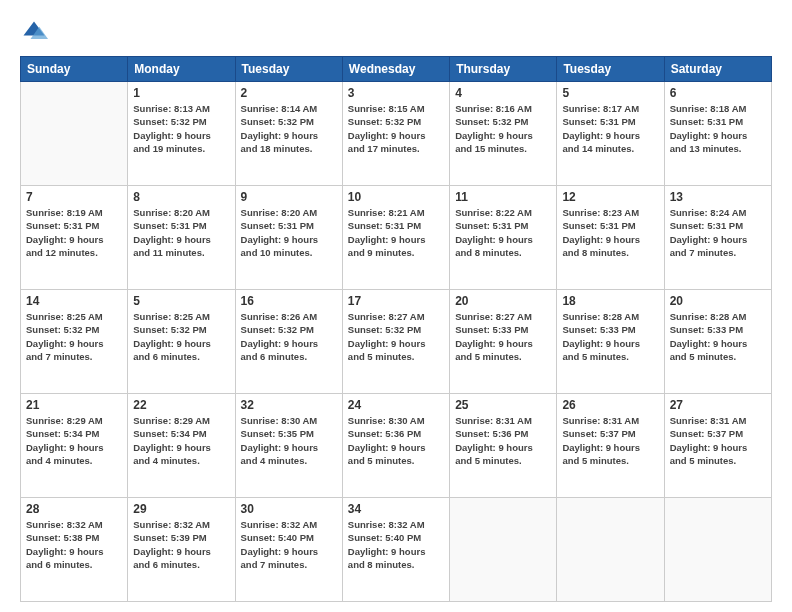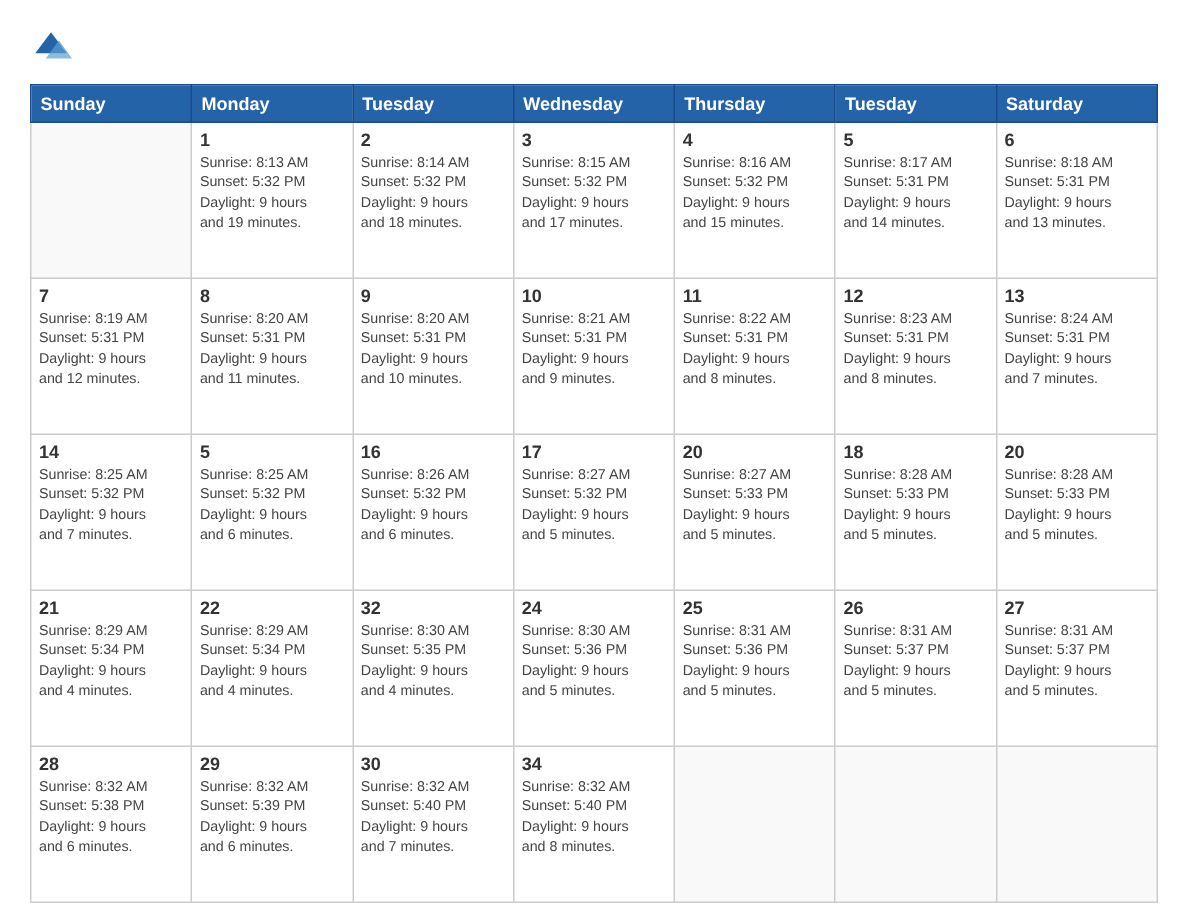--- a/index.html
+++ b/index.html
@@ -92,20 +92,21 @@
       font-size: 12px;
       font-weight: bold;
       color: #333;
       display: block;
       margin-bottom: 2px;
     }
     .day-info {
       font-size: 9.5px;
       color: #444;
       line-height: 1.4;
+      font-weight: bold;
     }
   </style>
 </head>
 <body>
 
 <div class="page">
   <div class="header">
     <div class="logo">
       <svg class="logo-icon" viewBox="0 0 32 32">
         <polygon points="16,4 28,20 4,20" fill="#2563a8"></polygon>

